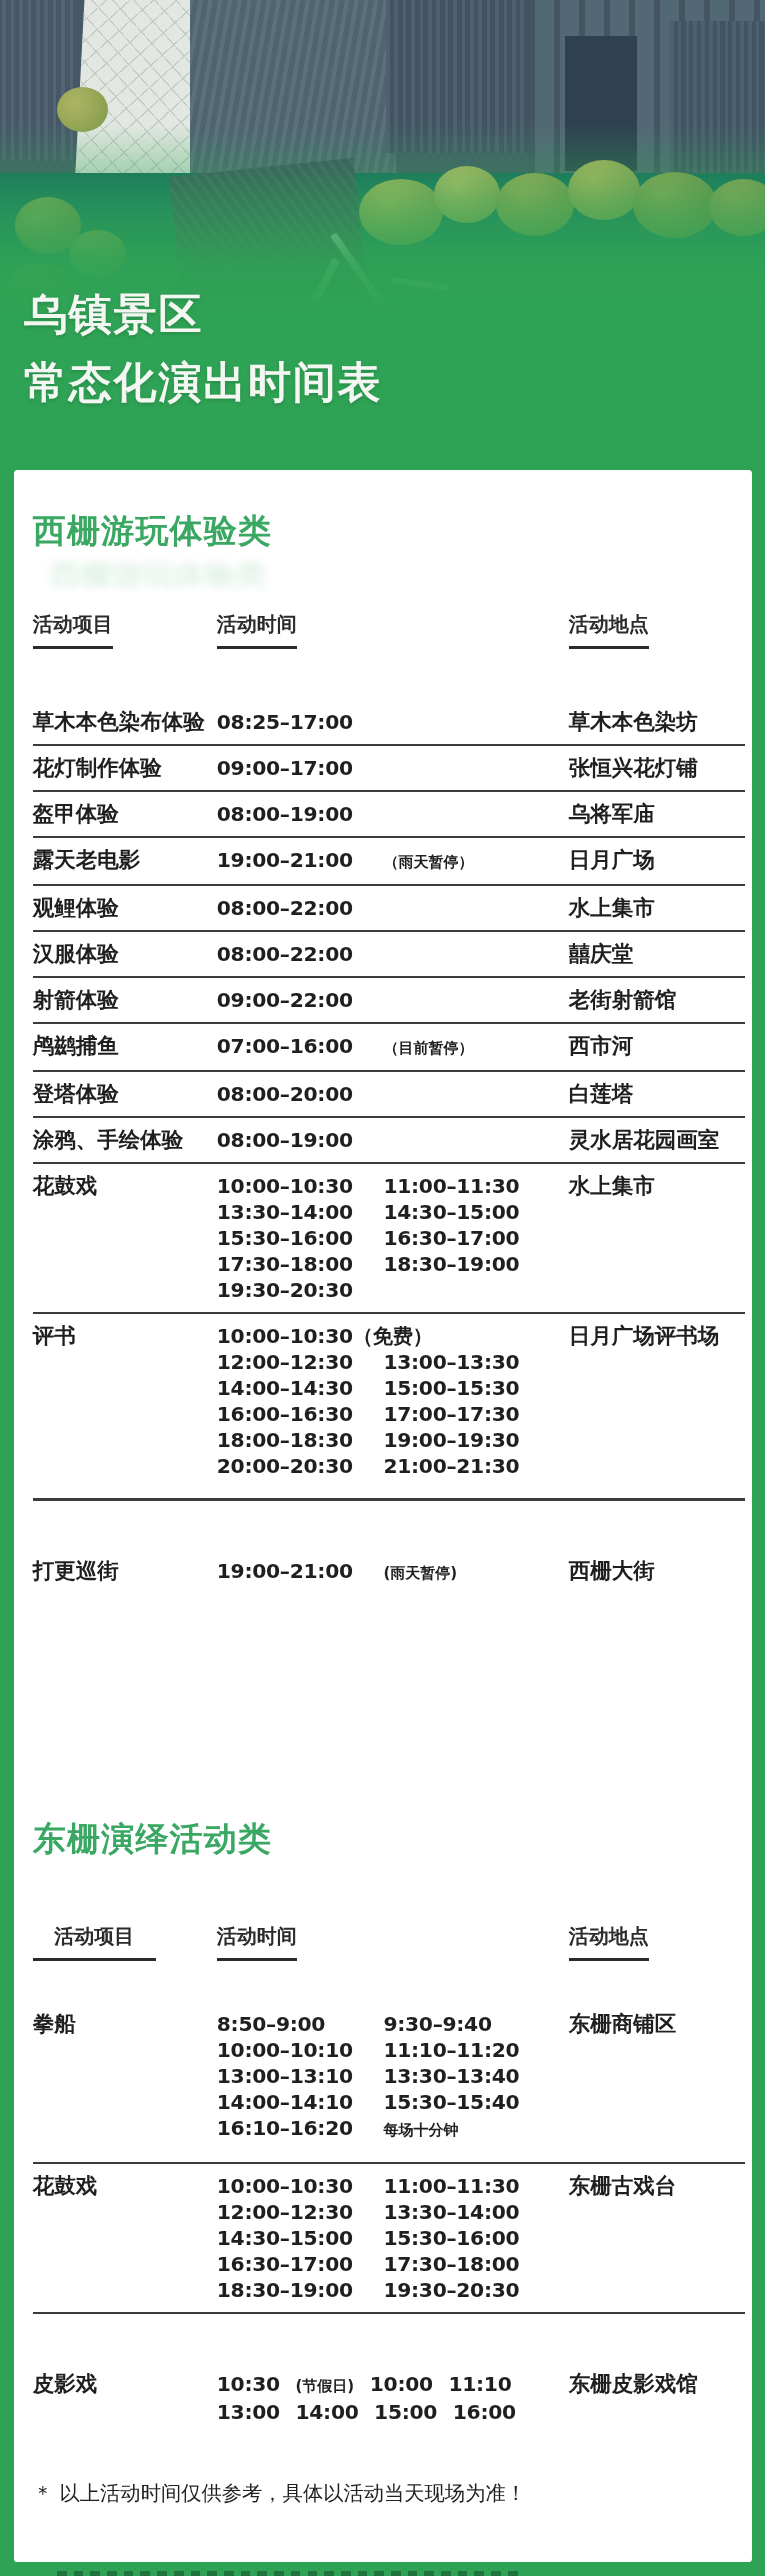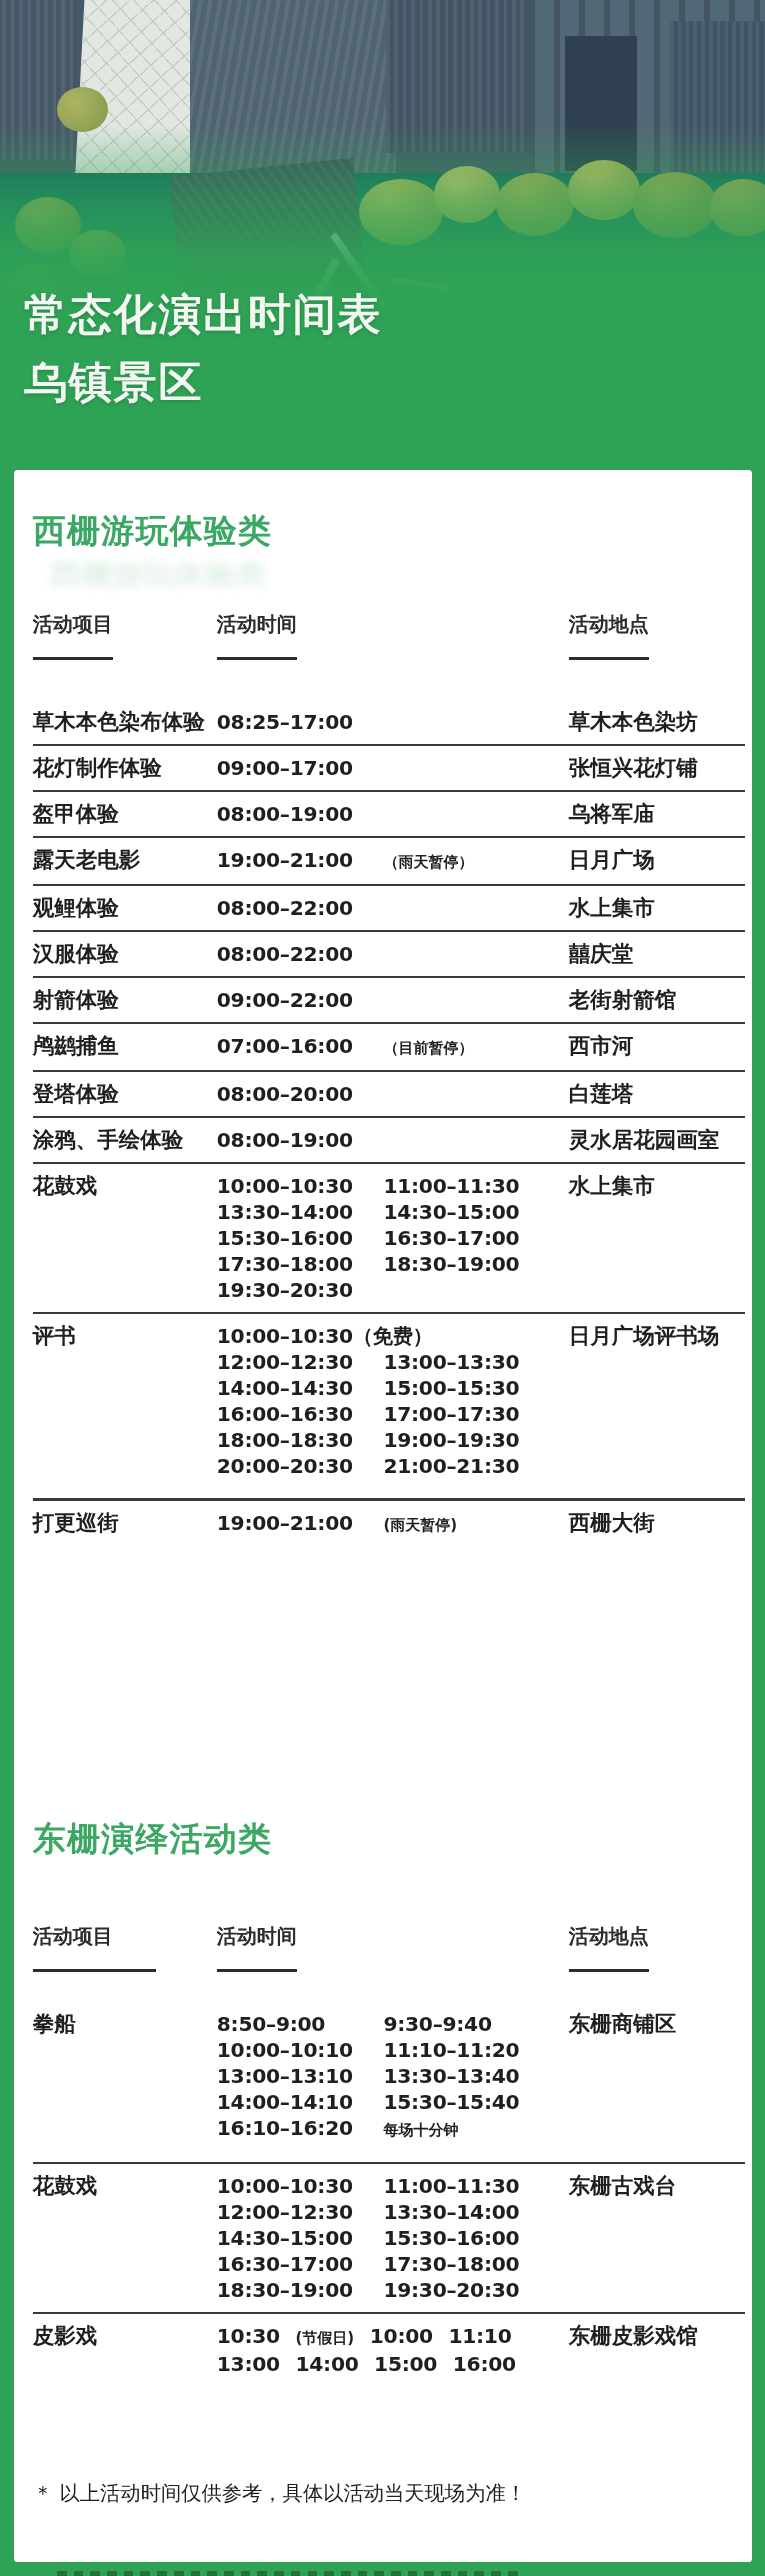--- a/index.html
+++ b/index.html
@@ -42,26 +42,26 @@
 
   
   .card{position:absolute;left:13.8px;top:470px;width:738px;height:2092px;background:#ffffff;
         border-radius:3.6px;z-index:5;}
   .sec-title{position:absolute;left:19px;font-size:33px;font-weight:bold;color:#3aa863;letter-spacing:1.2px;}
   .ghost{position:absolute;left:36px;top:84px;font-size:31px;font-weight:bold;color:#6fbe8a;
          opacity:.22;filter:blur(4.2px);transform:scaleY(.9);}
   .thead{position:absolute;left:19px;right:19px;display:flex;font-size:20px;font-weight:bold;color:#2b2b2b;}
   .th{}
   .th.item{width:184px;} .th.time{width:352px;} .th.place{flex:1;}
-  .th span{display:inline-block;border-bottom:3px solid #2b2b2b;padding-bottom:19px;}
+  .th span{display:inline-block;border-bottom:3px solid #2b2b2b;padding-bottom:8px;text-align:center;}
   .th.item.wideline span{min-width:123px;}
   .rows{position:absolute;left:19px;right:7.2px;}
   .row{display:flex;padding:9px 0;border-bottom:2.4px solid #3b3b3b;}
   .row.thick{border-bottom-width:3.6px;}
-  .row.last{border-bottom:none;}
+  .row.last{border-bottom:none;margin-top:48px;}
   .row.xpad{padding-bottom:19px;}
   .cell{color:#1f1f1f;line-height:26px;}
   .cell.item{width:184px;font-size:21.5px;font-weight:bold;}
   .cell.time{width:352px;font-size:20.3px;font-weight:bold;letter-spacing:-0.3px;}
   .cell.place{flex:1;font-size:21.5px;font-weight:bold;}
   .time-line{white-space:nowrap;}
   .seg{display:inline-block;margin-right:15.6px;}
   .seg.wide{min-width:151px;}
   .seg.small{font-size:15px;letter-spacing:0;}
   .footer{position:absolute;left:19px;bottom:55px;font-size:20.3px;font-weight:normal;color:#1f1f1f;}
@@ -95,22 +95,22 @@
     <div class="p tree" style="left:69px;top:230px;width:57px;height:48px;background:radial-gradient(circle at 35% 35%,#a9b257,#77934a)"></div>
     <div class="p tree" style="left:3px;top:263px;width:78px;height:60px;background:radial-gradient(circle at 35% 35%,#8aa04a,#5d7a3d)"></div>
     <div class="p tree" style="left:57px;top:87px;width:51px;height:45px;background:radial-gradient(circle at 35% 35%,#aeb65c,#7d9a45)"></div>
     <div class="p dock" style="left:311px;top:254px;width:8.4px;height:93px;transform:rotate(28deg)"></div>
     <div class="p dock" style="left:362px;top:224px;width:7.2px;height:114px;transform:rotate(-35deg)"></div>
     <div class="p dock" style="left:392px;top:281px;width:57px;height:6px;transform:rotate(8deg)"></div>
   </div>
   <div class="overlay"></div>
 
   <div class="banner">
+    <div>乌镇景区</div>
     <div>常态化演出时间表</div>
-    <div>乌镇景区</div>
   </div>
 
   <div class="card">
 
     <div class="ghost">西栅游玩体验类</div>
     <div class="sec-title" style="top:39px;">西栅游玩体验类</div>
     <div class="thead" style="top:141px;">
       <div class="th item"><span>活动项目</span></div>
       <div class="th time"><span>活动时间</span></div>
       <div class="th place"><span>活动地点</span></div>

